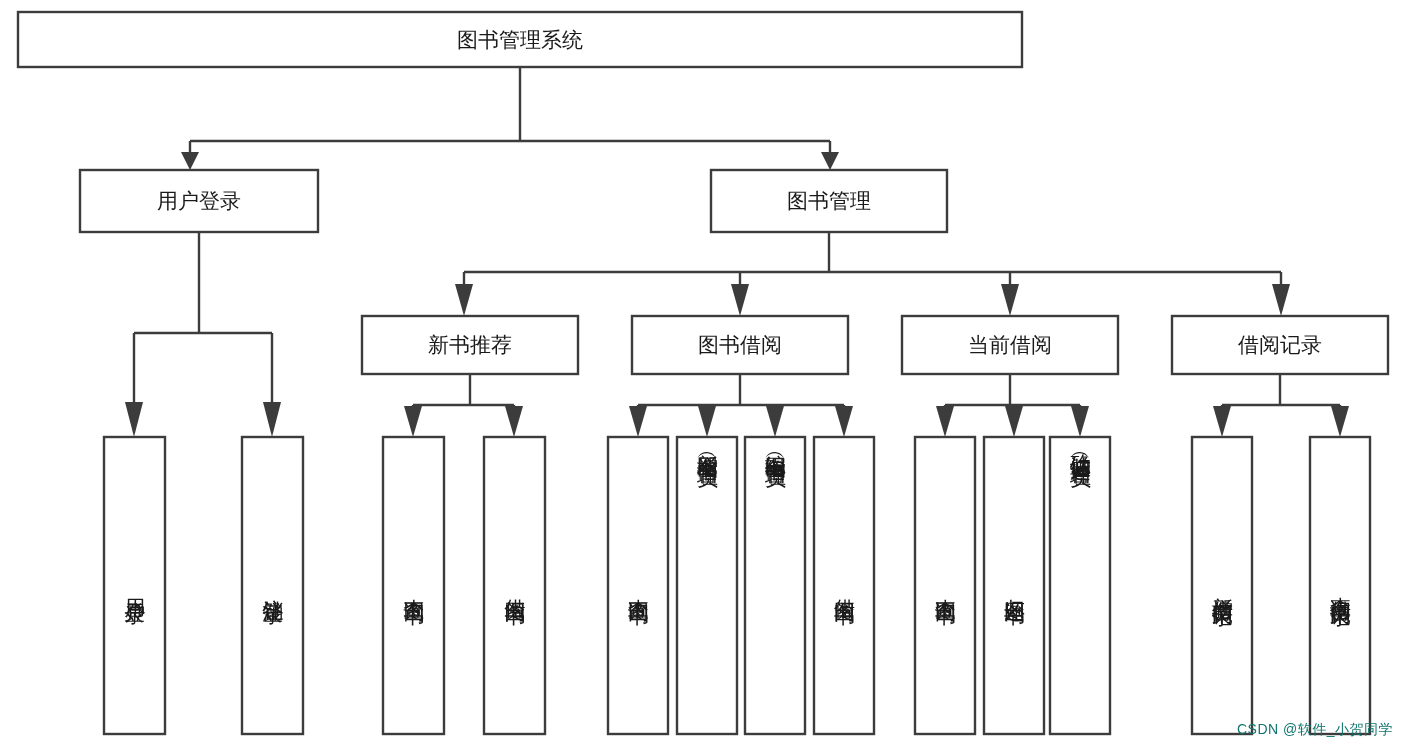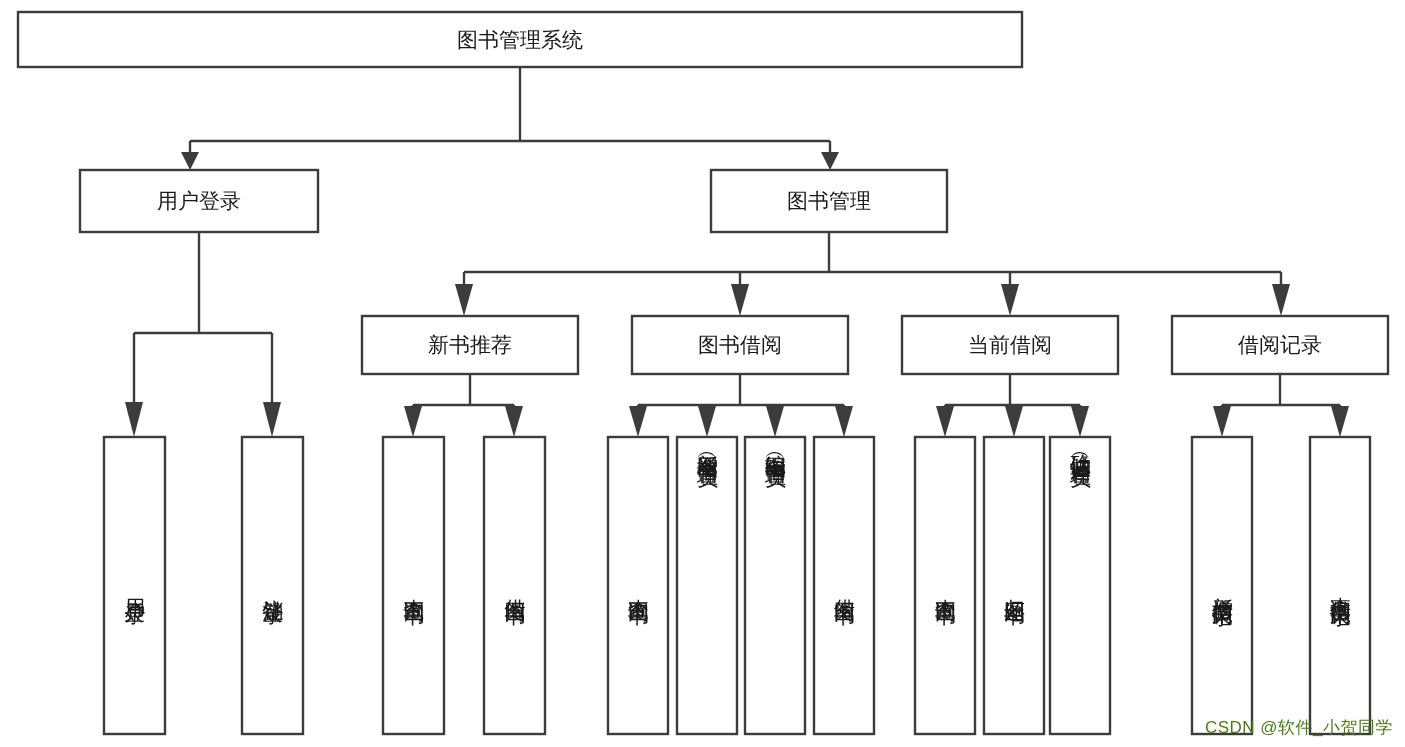--- a/index.html
+++ b/index.html
@@ -62,22 +62,22 @@
     letter-spacing: 2px;
     color: #1a1a1a;
     white-space: nowrap;
     pointer-events: none;
   }
   .watermark {
     position: absolute;
     right: 12px;
     bottom: 8px;
     font-family: "Liberation Sans", "DejaVu Sans", sans-serif;
-    font-size: 17px;
-    color: #4d7c0f;
+    font-size: 14px;
+    color: #0f766e;
     letter-spacing: 0.5px;
     user-select: none;
   }
 </style>
 </head>
 <body>
 
 <div id="diagram-root">
 
   <svg class="diagram-canvas" viewBox="0 0 1405 747">

